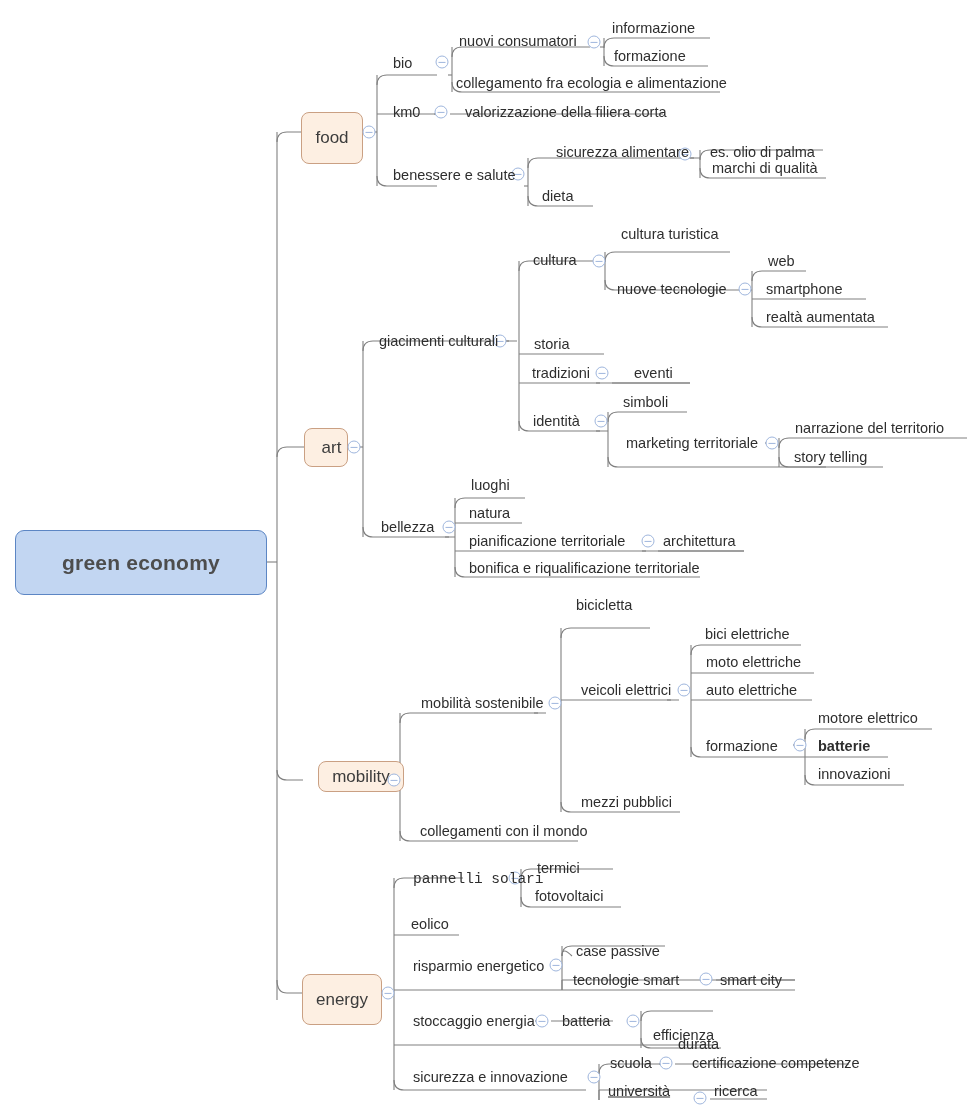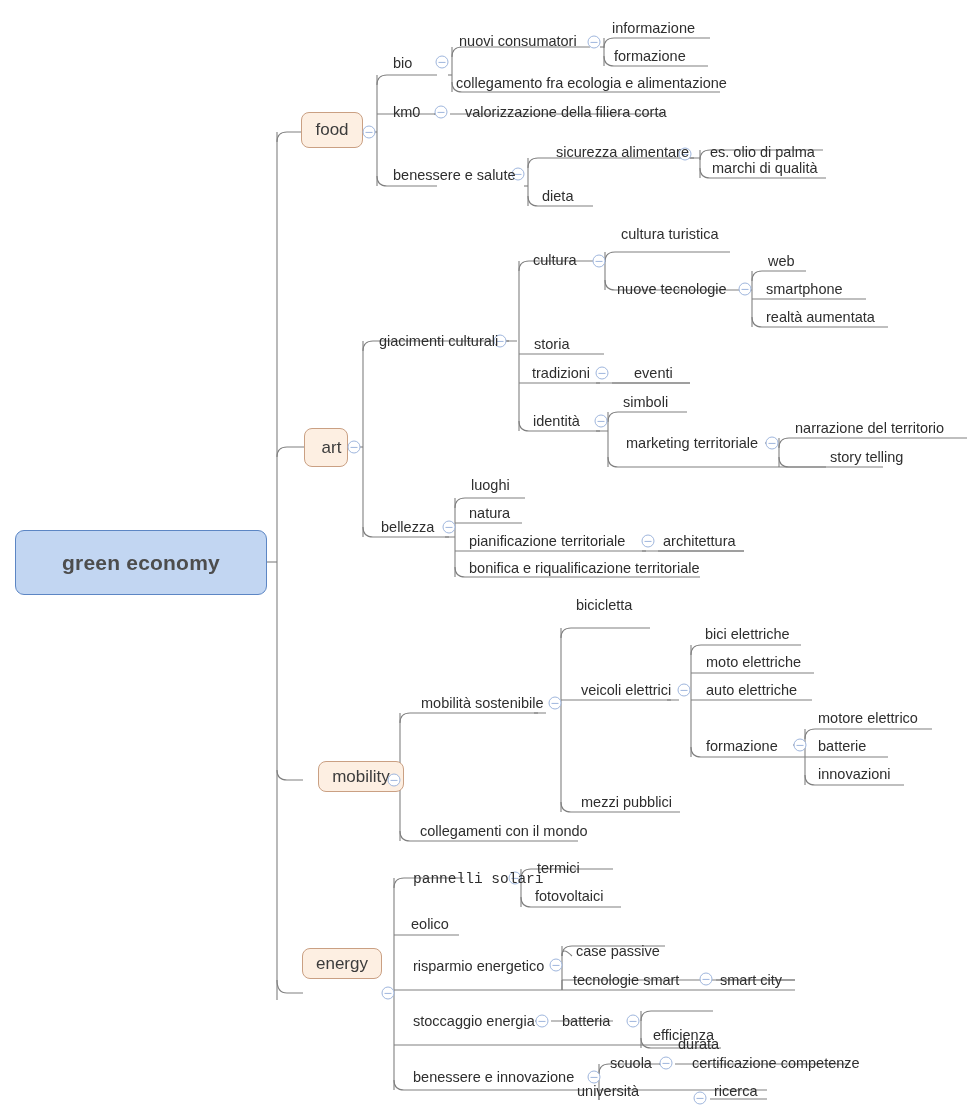--- a/index.html
+++ b/index.html
@@ -242,30 +242,30 @@
 
       <path d="M694,1099 L698,1099"></path>
       <path d="M710,1099 L767,1099"></path>
     </g>
   </svg>
 
   <div class="root-node" style="left:15px; top:530px; width:252px; height:65px;">
     <span>green economy</span>
   </div>
 
-  <div class="l1-node" style="left:301px; top:112px; width:62px; height:36px;">
+  <div class="l1-node" style="left:301px; top:112px; width:62px; height:52px;">
     <span>food</span>
   </div>
   <div class="l1-node" style="left:304px; top:428px; width:44px; height:39px;padding-left:11px;">
     <span>art</span>
   </div>
   <div class="l1-node" style="left:302px; top:761px; width:86px; height:31px;margin-left:16px;">
     <span>mobility</span>
   </div>
-  <div class="l1-node" style="left:302px; top:948px; width:80px; height:31px;">
+  <div class="l1-node" style="left:302px; top:974px; width:80px; height:51px;">
     <span>energy</span>
   </div>
 
   <div class="toggle" style="left:369px; top:132px;"></div>
   <div class="toggle" style="left:354px; top:447px;"></div>
   <div class="toggle" style="left:394px; top:780px;"></div>
   <div class="toggle" style="left:388px; top:993px;"></div>
 
   <div class="toggle" style="left:442px; top:62px;"></div>
   <div class="toggle" style="left:594px; top:42px;"></div>
@@ -315,52 +315,52 @@
   <div class="lbl" style="left:768px; top:268px;">web</div>
   <div class="lbl" style="left:766px; top:296px;">smartphone</div>
   <div class="lbl" style="left:766px; top:324px;">realtà aumentata</div>
   <div class="lbl" style="left:534px; top:351px;">storia</div>
   <div class="lbl" style="left:532px; top:380px;">tradizioni</div>
   <div class="lbl" style="left:634px; top:380px;">eventi</div>
   <div class="lbl" style="left:533px; top:428px;">identità</div>
   <div class="lbl" style="left:623px; top:409px;">simboli</div>
   <div class="lbl" style="left:626px; top:450px;">marketing territoriale</div>
   <div class="lbl" style="left:795px; top:435px;">narrazione del territorio</div>
-  <div class="lbl" style="left:794px; top:464px;margin-left:36px;">story telling</div>
+  <div class="lbl" style="left:794px; top:464px;">story telling</div>
   <div class="lbl" style="left:381px; top:534px;">bellezza</div>
   <div class="lbl" style="left:471px; top:492px;">luoghi</div>
   <div class="lbl" style="left:469px; top:520px;">natura</div>
   <div class="lbl" style="left:469px; top:548px;">pianificazione territoriale</div>
   <div class="lbl" style="left:663px; top:548px;">architettura</div>
   <div class="lbl" style="left:469px; top:575px;">bonifica e riqualificazione territoriale</div>
 
   <div class="lbl" style="left:421px; top:710px;">mobilità sostenibile</div>
   <div class="lbl" style="left:576px; top:612px;">bicicletta</div>
   <div class="lbl" style="left:581px; top:697px;">veicoli elettrici</div>
   <div class="lbl" style="left:705px; top:641px;">bici elettriche</div>
   <div class="lbl" style="left:706px; top:669px;">moto elettriche</div>
   <div class="lbl" style="left:706px; top:697px;">auto elettriche</div>
   <div class="lbl" style="left:706px; top:753px;">formazione</div>
   <div class="lbl" style="left:818px; top:725px;">motore elettrico</div>
-  <div class="lbl" style="left:818px; top:753px;">batterie</div>
+  <div class="lbl" style="left:818px; top:753px;font-weight:bold;">batterie</div>
   <div class="lbl" style="left:818px; top:781px;">innovazioni</div>
   <div class="lbl" style="left:581px; top:809px;">mezzi pubblici</div>
   <div class="lbl" style="left:420px; top:838px;">collegamenti con il mondo</div>
 
   <div class="lbl" style="left:413px; top:886px;font-family:Liberation Mono, monospace;">pannelli solari</div>
   <div class="lbl" style="left:537px; top:875px;">termici</div>
   <div class="lbl" style="left:535px; top:903px;">fotovoltaici</div>
   <div class="lbl" style="left:411px; top:931px;">eolico</div>
   <div class="lbl" style="left:413px; top:973px;">risparmio energetico</div>
   <div class="lbl" style="left:576px; top:958px;">case passive</div>
   <div class="lbl" style="left:573px; top:987px;">tecnologie smart</div>
   <div class="lbl" style="left:720px; top:987px;">smart city</div>
   <div class="lbl" style="left:413px; top:1028px;">stoccaggio energia</div>
   <div class="lbl" style="left:562px; top:1028px;">batteria</div>
   <div class="lbl" style="left:678px; top:1014px;margin-top:37px;">durata</div>
   <div class="lbl" style="left:653px; top:1042px;">efficienza</div>
-  <div class="lbl" style="left:413px; top:1084px;">benessere e innovazione</div>
+  <div class="lbl" style="left:413px; top:1084px;">sicurezza e innovazione</div>
   <div class="lbl" style="left:610px; top:1070px;">scuola</div>
   <div class="lbl" style="left:692px; top:1070px;">certificazione competenze</div>
-  <div class="lbl" style="left:577px; top:1098px;">università</div>
+  <div class="lbl" style="left:608px; top:1098px;text-decoration:underline;">università</div>
   <div class="lbl" style="left:714px; top:1098px;">ricerca</div>
 
 </div>
 
 </body></html>

